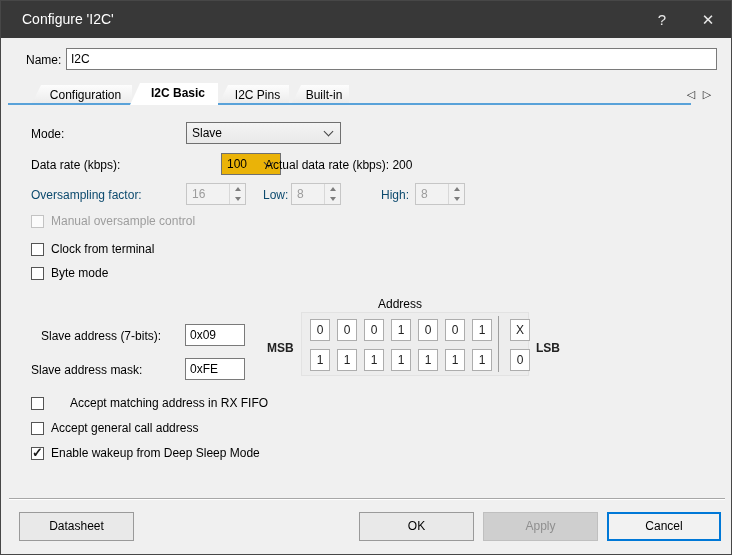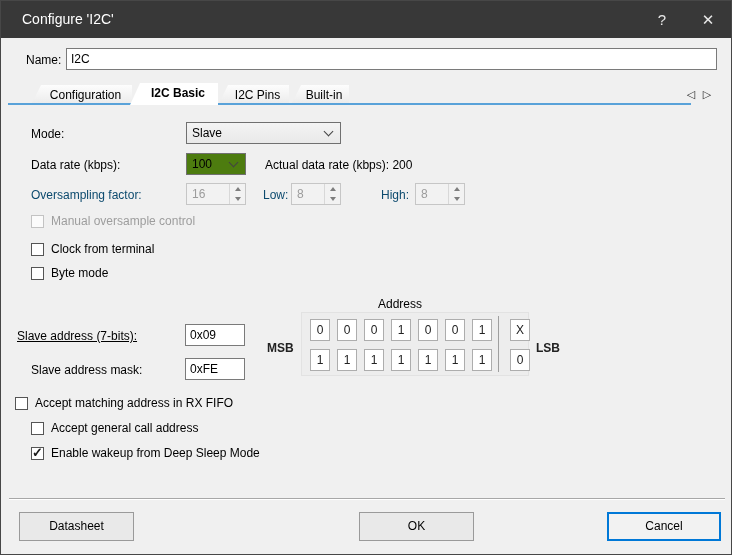--- a/index.html
+++ b/index.html
@@ -29,21 +29,21 @@
        font-size:12px; color:#000; text-align:center; line-height:20px; padding-left:8px; z-index:1; cursor:default;}
   .tab.active{top:82px; height:22px; background:#ffffff; font-weight:bold; z-index:3;
        filter:drop-shadow(1px 0 0 var(--accent)) drop-shadow(-1px 0 0 var(--accent)) drop-shadow(0 -1px 0 var(--accent));}
   .tab-underline{position:absolute; left:7px; top:102px; width:683px; height:2px; background:var(--underline); z-index:2;}
   .tab-scroll{position:absolute; top:86px; width:14px; height:14px; font-size:11px; line-height:14px; color:#222; text-align:center; z-index:2; cursor:default;}
 
   
   .combo{position:absolute; height:22px; border:1px solid #707070; font-size:12px; display:flex; align-items:center; cursor:default;}
   .combo .val{flex:1; padding-left:5px; white-space:nowrap; overflow:hidden;}
   .combo.grayed{background:linear-gradient(#f4f4f4,#e9e9e9);}
-  .combo.editable{background:#4d7c0f;}
+  .combo.editable{background:#eab308;margin-left:35px;}
   .chev{width:7px; height:7px; border-right:1.4px solid #444; border-bottom:1.4px solid #444; transform:rotate(45deg); margin:-3px 8px 0 6px; flex:0 0 auto;}
 
   
   .spin{position:absolute; height:22px; border:1px solid #c6c6c6; background:#f2f2f2; display:flex; font-size:12px;}
   .spin .spin-val{flex:1; color:#9c9c9c; padding:3px 0 0 5px;}
   .spin-btns{width:16px; border-left:1px solid #d8d8d8; display:flex; flex-direction:column;}
   .spin-btns .half{flex:1; display:flex; align-items:center; justify-content:center; background:#f2f2f2;}
   .tri-up{width:0; height:0; border-left:3px solid transparent; border-right:3px solid transparent; border-bottom:4px solid #7d7d7d;}
   .tri-down{width:0; height:0; border-left:3px solid transparent; border-right:3px solid transparent; border-top:4px solid #7d7d7d;}
 
@@ -165,21 +165,21 @@
     <span class="cb-label">Clock from terminal</span>
   </div>
   <div class="cbrow" style="left:30px; top:264px;">
     <span class="cb"></span>
     <span class="cb-label">Byte mode</span>
   </div>
 
   <div class="grid-head" style="left:339px; top:296px; width:120px;">Address</div>
   <div class="grid-head" style="left:481px; top:296px; width:40px;margin-top:20px;">R/W</div>
 
-  <span class="lbl" style="left:16px; top:328px;text-decoration:underline;">Slave address (7-bits):</span>
+  <span class="lbl" style="left:40px; top:328px;">Slave address (7-bits):</span>
   <input class="txt" style="left: 184px; top: 323px; width: 60px;" value="0x09">
 
   <span class="lbl" style="left:30px; top:362px;">Slave address mask:</span>
   <input class="txt" style="left: 184px; top: 357px; width: 60px;" value="0xFE">
 
   <span class="sb-label" style="left:266px; top:340px;">MSB</span>
   <span class="sb-label" style="left:535px; top:340px;">LSB</span>
 
   <div class="bitpanel">
     <div class="bitsep"></div>
@@ -198,31 +198,32 @@
       <span class="bitcell">1</span>
       <span class="bitcell">1</span>
       <span class="bitcell">1</span>
       <span class="bitcell">1</span>
       <span class="bitcell">1</span>
       <span class="bitcell">1</span>
       <span class="bitcell rw">0</span>
     </div>
   </div>
 
-  <div class="cbrow" style="left:14px; top:394px;">
+  <div class="cbrow" style="left:30px; top:394px;gap:19px;">
     <span class="cb"></span>
     <span class="cb-label">Accept matching address in RX FIFO</span>
   </div>
   <div class="cbrow" style="left:30px; top:419px;">
     <span class="cb"></span>
     <span class="cb-label">Accept general call address</span>
   </div>
   <div class="cbrow" style="left:30px; top:444px;">
     <span class="cb checked"></span>
     <span class="cb-label">Enable wakeup from Deep Sleep Mode</span>
   </div>
 
   <div class="sep"></div>
   <div class="btn" style="left:18px; width:115px;">Datasheet</div>
   <div class="btn" style="left:358px; width:115px;">OK</div>
+  <div class="btn disabled" style="left:482px; width:115px;">Apply</div>
   <div class="btn focused" style="left:606px; width:114px;">Cancel</div>
 
 </div>
 
 </body></html>

